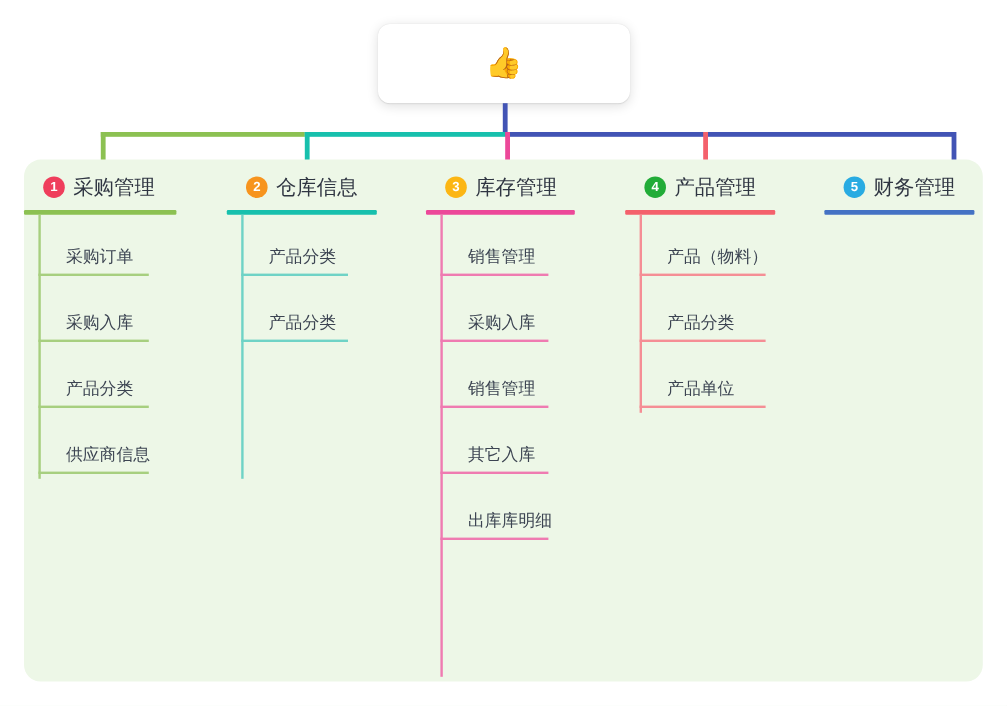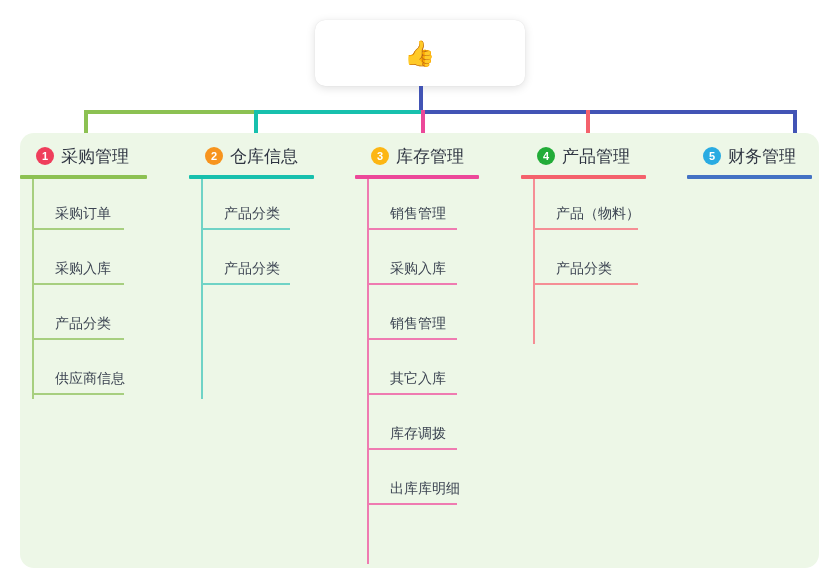--- a/index.html
+++ b/index.html
@@ -213,24 +213,20 @@
         </div>
         <div class="item">
           <span class="item-label">销售管理</span>
           <div class="item-rule" style="width: 90px; background: rgb(239, 123, 177);"></div>
         </div>
         <div class="item">
           <span class="item-label">其它入库</span>
           <div class="item-rule" style="width: 90px; background: rgb(239, 123, 177);"></div>
         </div>
         <div class="item">
-          <span class="item-label">库存调拨</span>
-          <div class="item-rule" style="width: 90px; background: rgb(239, 123, 177);"></div>
-        </div>
-        <div class="item">
           <span class="item-label">出库库明细</span>
           <div class="item-rule" style="width: 90px; background: rgb(239, 123, 177);"></div>
         </div>
       </div>
     </div>
     <div class="column" style="left: 521px;">
       <div class="col-head">
         <span class="badge" style="background: rgb(34, 172, 56);">4</span>
         <span class="col-title">产品管理</span>
       </div>
@@ -238,20 +234,24 @@
       <div class="items">
         <div class="spine" style="height: 165px; background: rgb(245, 142, 149);"></div>
         <div class="item">
           <span class="item-label">产品（物料）</span>
           <div class="item-rule" style="width: 105px; background: rgb(245, 142, 149);"></div>
         </div>
         <div class="item">
           <span class="item-label">产品分类</span>
           <div class="item-rule" style="width: 105px; background: rgb(245, 142, 149);"></div>
         </div>
+        <div class="item">
+          <span class="item-label">产品单位</span>
+          <div class="item-rule" style="width: 105px; background: rgb(245, 142, 149);"></div>
+        </div>
       </div>
     </div>
     <div class="column" style="left: 687px;">
       <div class="col-head">
         <span class="badge" style="background: rgb(41, 171, 226);">5</span>
         <span class="col-title">财务管理</span>
       </div>
       <div class="col-head-rule" style="width: 125px; background: rgb(68, 114, 196);"></div>
     </div>
   </div>

